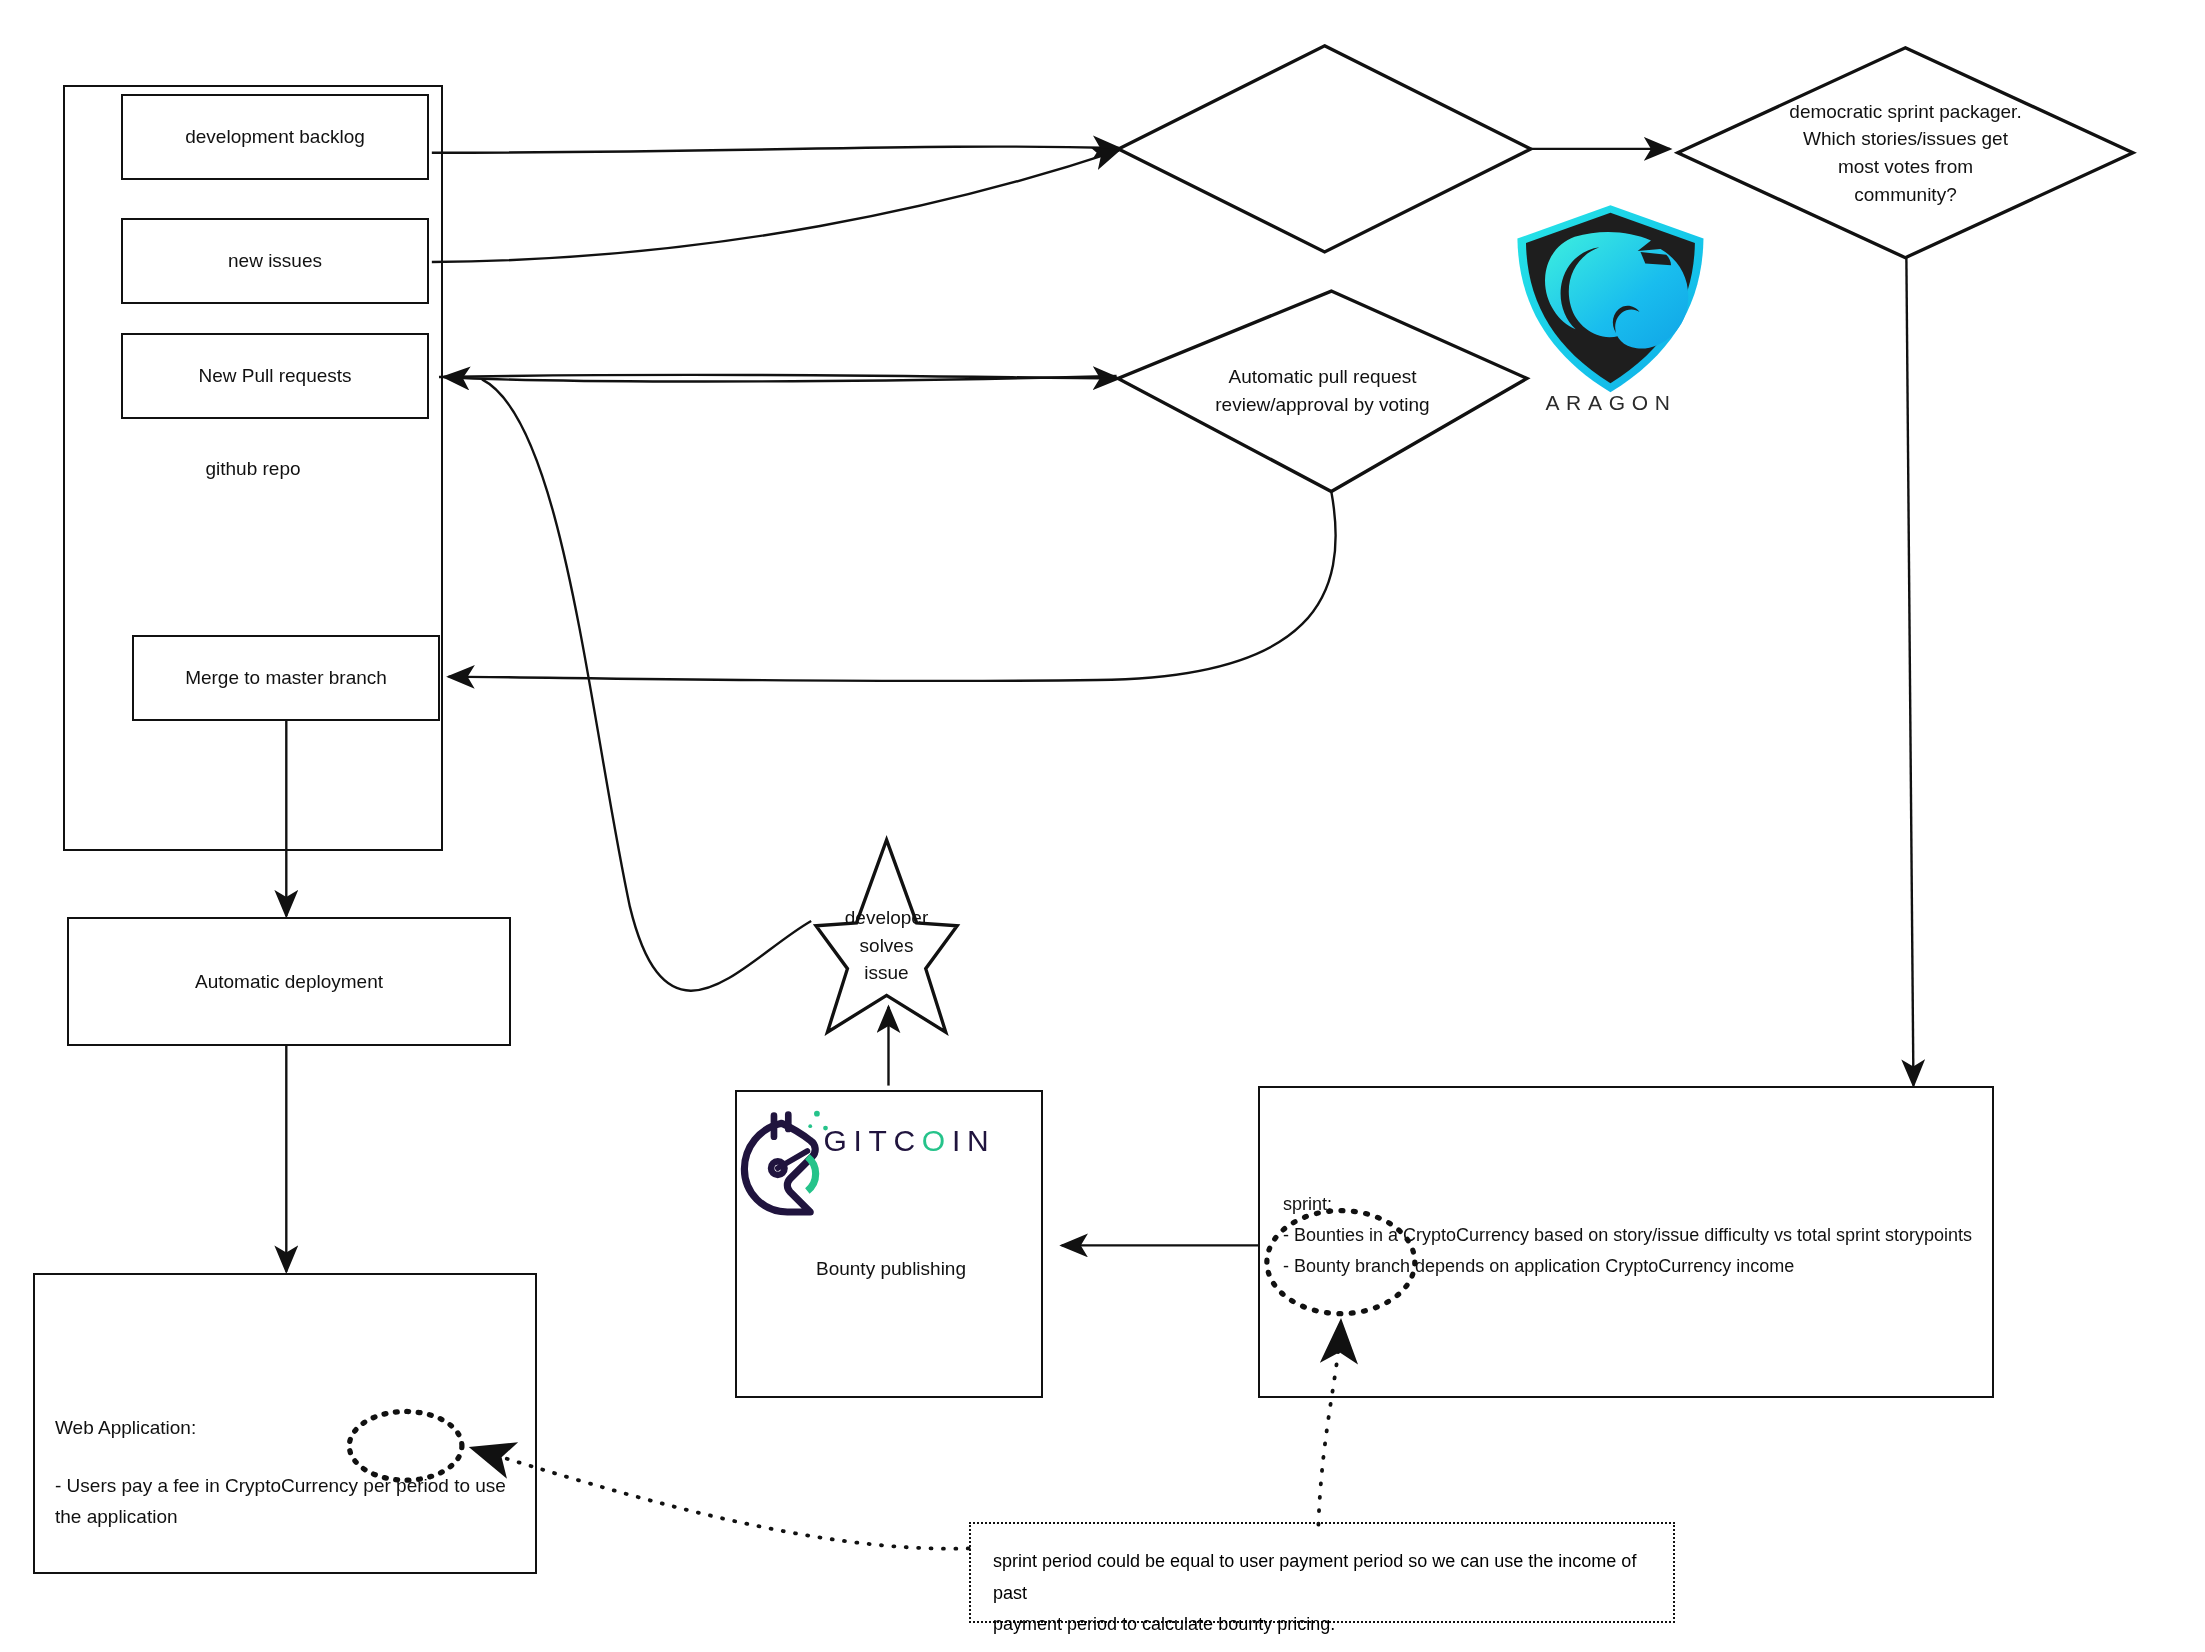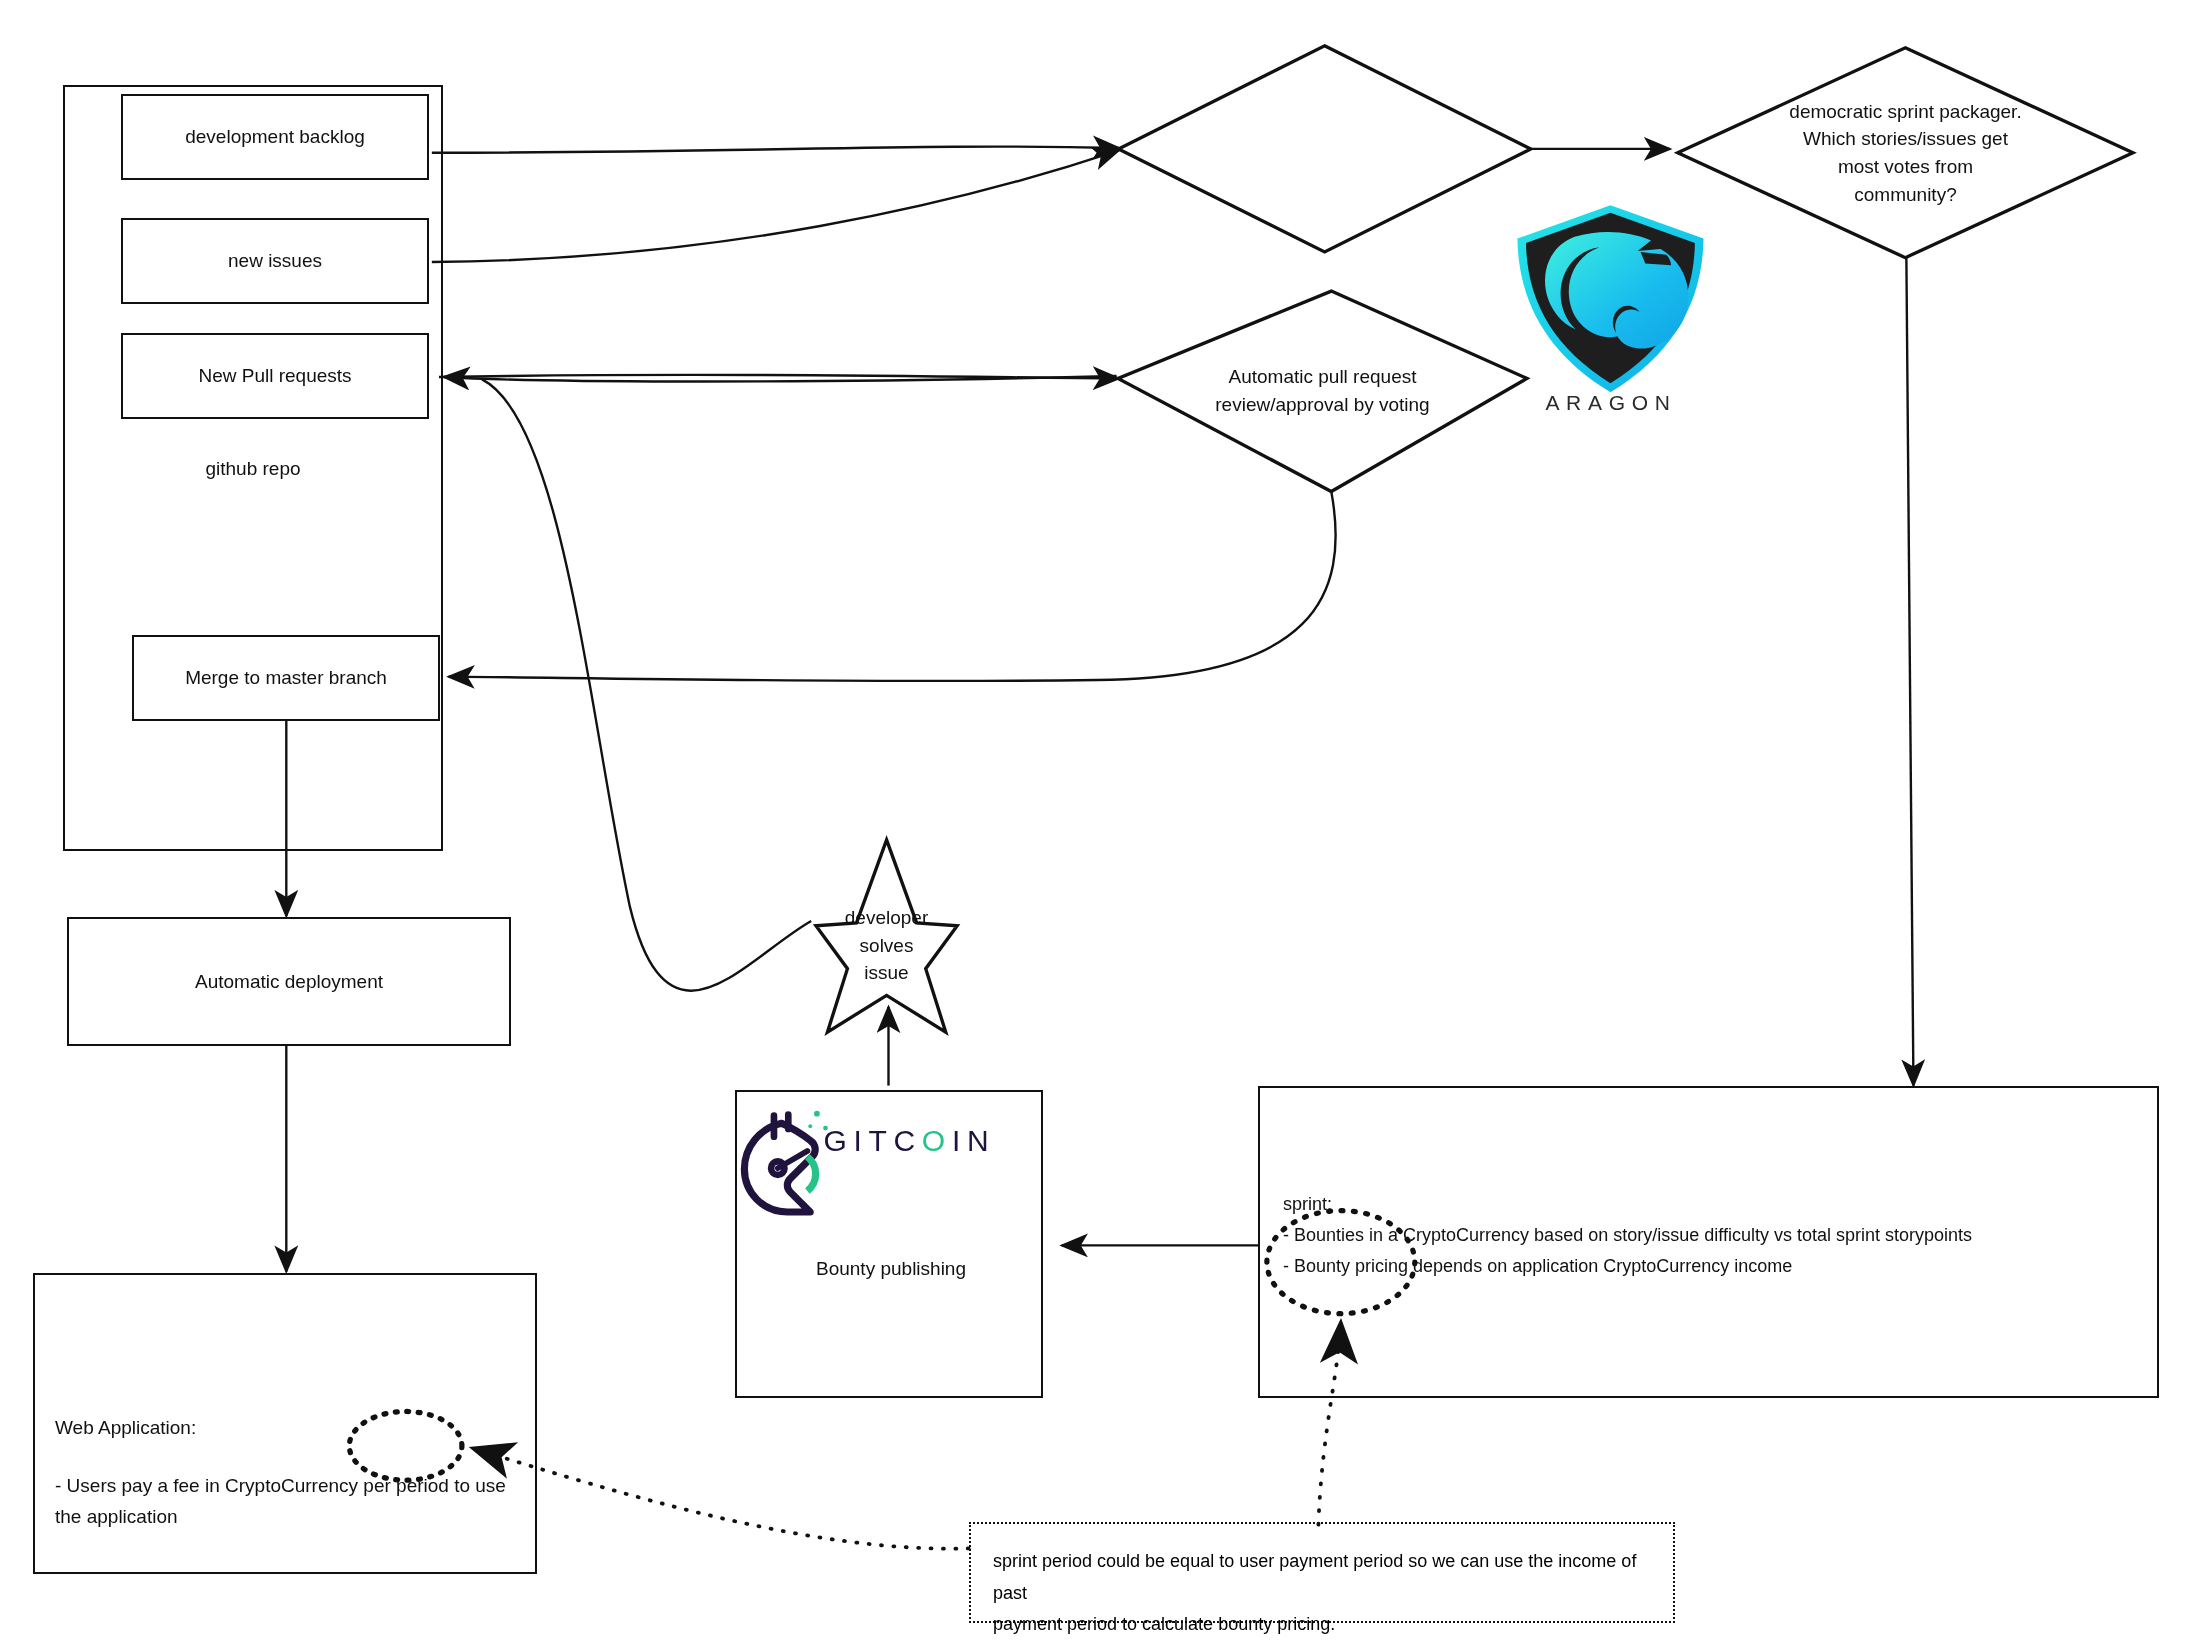--- a/index.html
+++ b/index.html
@@ -183,25 +183,25 @@
     <div style="position:absolute;left:0;top:165px;width:308px;text-align:center;">
       <span class="lbl">Bounty publishing</span>
     </div>
   </div>
   <div class="logo-gitcoin" style="left:811px;top:1124px;">
     <span class="gitcoin-word">
       <span>GITC</span><span class="gc-o">O</span><span>IN</span>
     </span>
   </div>
 
-  <div class="node rect" style="left:1258px;top:1086px;width:901px;height:312px;">
+  <div class="node rect" style="left:1258px;top:1086px;width:736px;height:312px;">
     <div style="padding:105px 0 0 23px;">
       <div class="lbl-sm">sprint:</div>
       <div class="lbl-sm" style="margin-top:7.6px;">- Bounties in a CryptoCurrency based on story/issue difficulty vs total sprint storypoints</div>
-      <div class="lbl-sm" style="margin-top:7.6px;">- Bounty pricing depends on application CryptoCurrency income</div>
+      <div class="lbl-sm" style="margin-top:7.6px;">- Bounty branch depends on application CryptoCurrency income</div>
     </div>
   </div>
 
   <div class="note" style="left:969px;top:1522px;width:706px;height:101px;">
     <div class="note-inner">
       <div>sprint period could be equal to user payment period so we can use the income of past</div>
       <div>payment period to calculate bounty pricing.</div>
     </div>
   </div>
 

